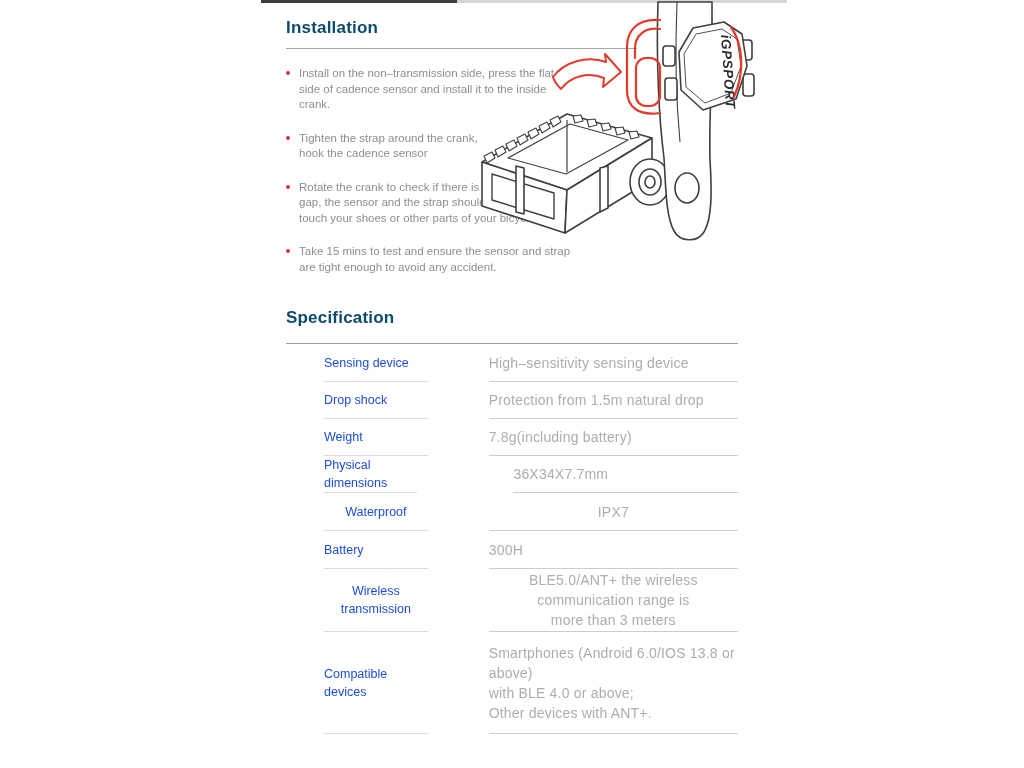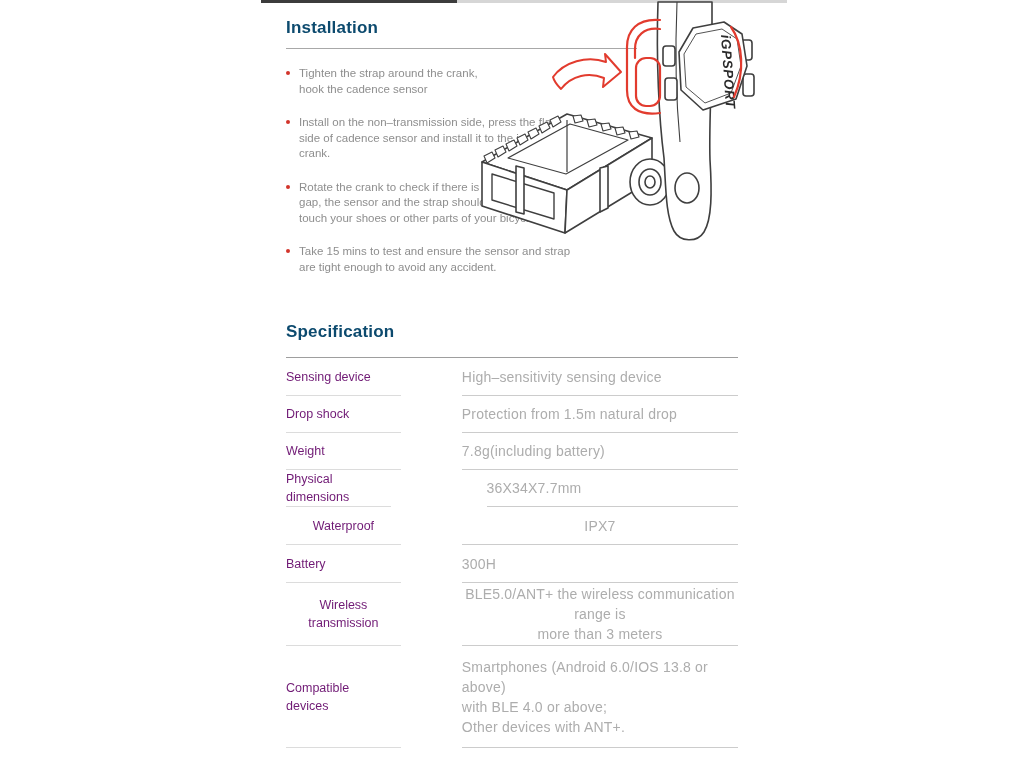--- a/index.html
+++ b/index.html
@@ -19,26 +19,26 @@
   .bullet-item { position:relative; padding-left:13px; margin-bottom:18px;
                  font-size:11.5px; line-height:15.5px; color:#8e8e8e; white-space:pre-line; }
   .bullet-dot { position:absolute; left:0; top:5px; width:4px; height:4px; border-radius:50%;
                 background:#d2342b; }
 
   
   .illustration { position:absolute; left:460px; top:0; width:312px; height:252px; }
   .illustration svg { display:block; }
 
   
-  .spec { position:absolute; left:286px; top:320px; width:452px; }
+  .spec { position:absolute; left:286px; top:306px; width:452px; }
   .spec .rule { width:452px; border:0; border-top:1px solid #9e9e9e; margin-top:13px; }
   .spec-row { display:flex; }
   .spec-label { width:121px; border-bottom:1px solid #dcdcdc;
                 display:flex; flex-direction:column; justify-content:center;
-                font-size:12.5px; font-weight:500; color:#701a75; line-height:18px; white-space:pre-line; }
+                font-size:12.5px; font-weight:500; color:#1d4ed8; line-height:18px; white-space:pre-line;margin-left:38px; }
   .spec-value { width:291px; margin-left:61px; border-bottom:1px solid #cccccc;
                 display:flex; flex-direction:column; justify-content:center;
                 font-size:14px; color:#adadad; line-height:20px; white-space:pre-line; letter-spacing:.2px; }
   .spec-row:nth-child(1) { min-height:38px; }
   .spec-row:nth-child(2) { min-height:37px; }
   .spec-row:nth-child(3) { min-height:37px; }
   .spec-row:nth-child(4) { min-height:37px;gap:35px; }
   .spec-row:nth-child(5) { min-height:38px;text-align:center; }
   .spec-row:nth-child(6) { min-height:38px; }
   .spec-row:nth-child(7) { min-height:63px;text-align:center; }
@@ -49,25 +49,25 @@
 
 <div class="page">
 
   <div class="bar-dark"></div>
   <div class="bar-light"></div>
 
   <div class="installation">
     <div class="section-title">Installation</div>
     <hr class="rule">
     <ul class="bullet-list">
-      <li class="bullet-item"><span class="bullet-dot"></span><span>Tighten the strap around the crank,
-hook the cadence sensor</span></li>
       <li class="bullet-item"><span class="bullet-dot"></span><span>Install on the non–transmission side, press the flat
 side of cadence sensor and install it to the inside
 crank.</span></li>
+      <li class="bullet-item"><span class="bullet-dot"></span><span>Tighten the strap around the crank,
+hook the cadence sensor</span></li>
       <li class="bullet-item"><span class="bullet-dot"></span><span>Rotate the crank to check if there is a
 gap, the sensor and the strap should not
 touch your shoes or other parts of your bicycle.</span></li>
       <li class="bullet-item"><span class="bullet-dot"></span><span>Take 15 mins to test and ensure the sensor and strap
 are tight enough to avoid any accident.</span></li>
     </ul>
   </div>
 
   <div class="illustration">
     <svg width="312" height="252" viewBox="0 0 312 252">

